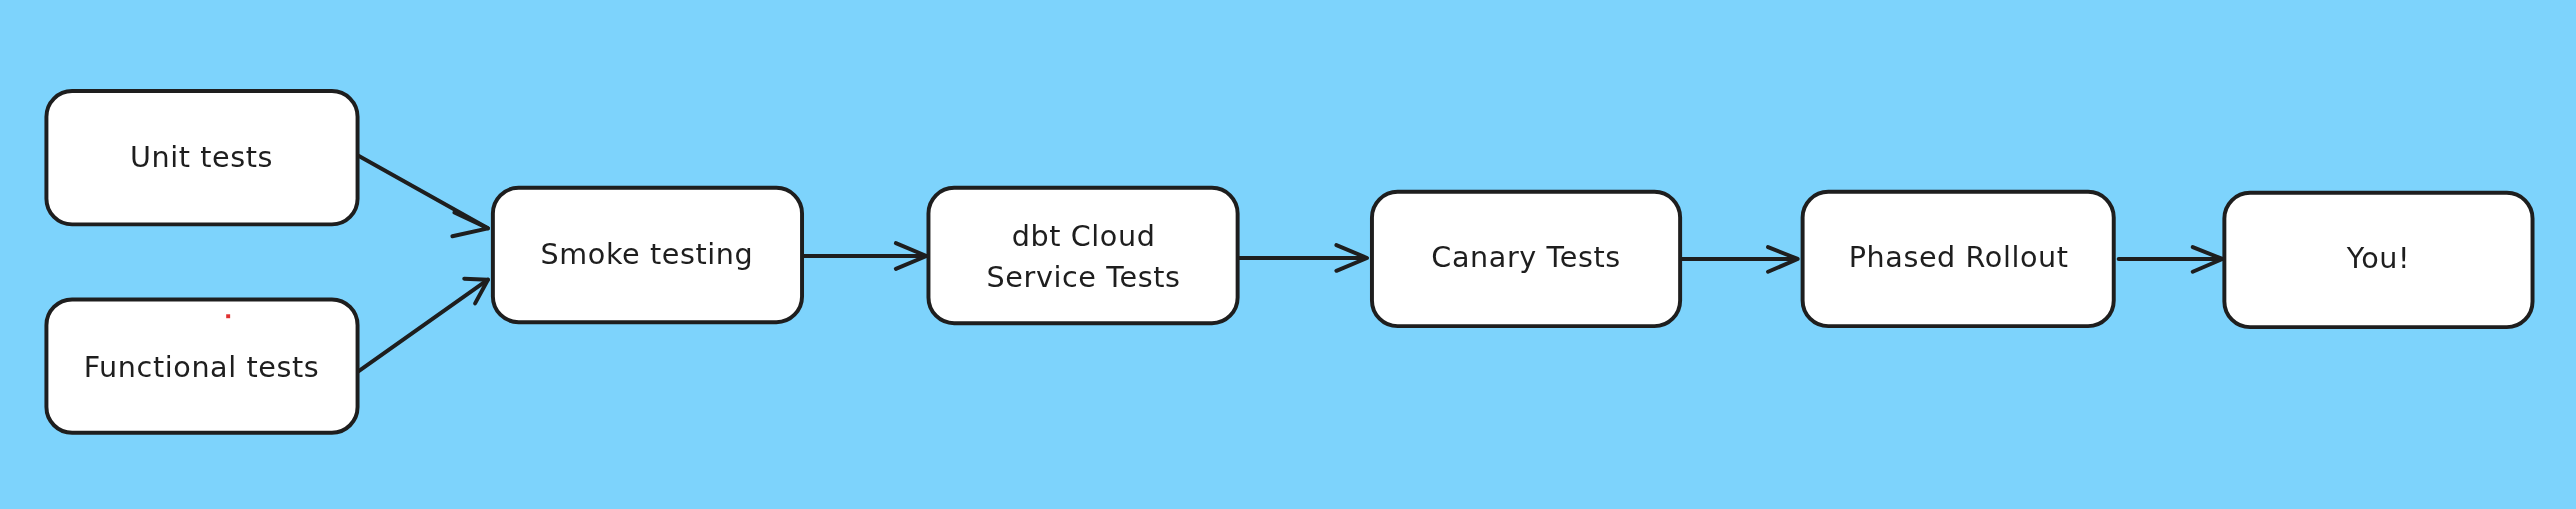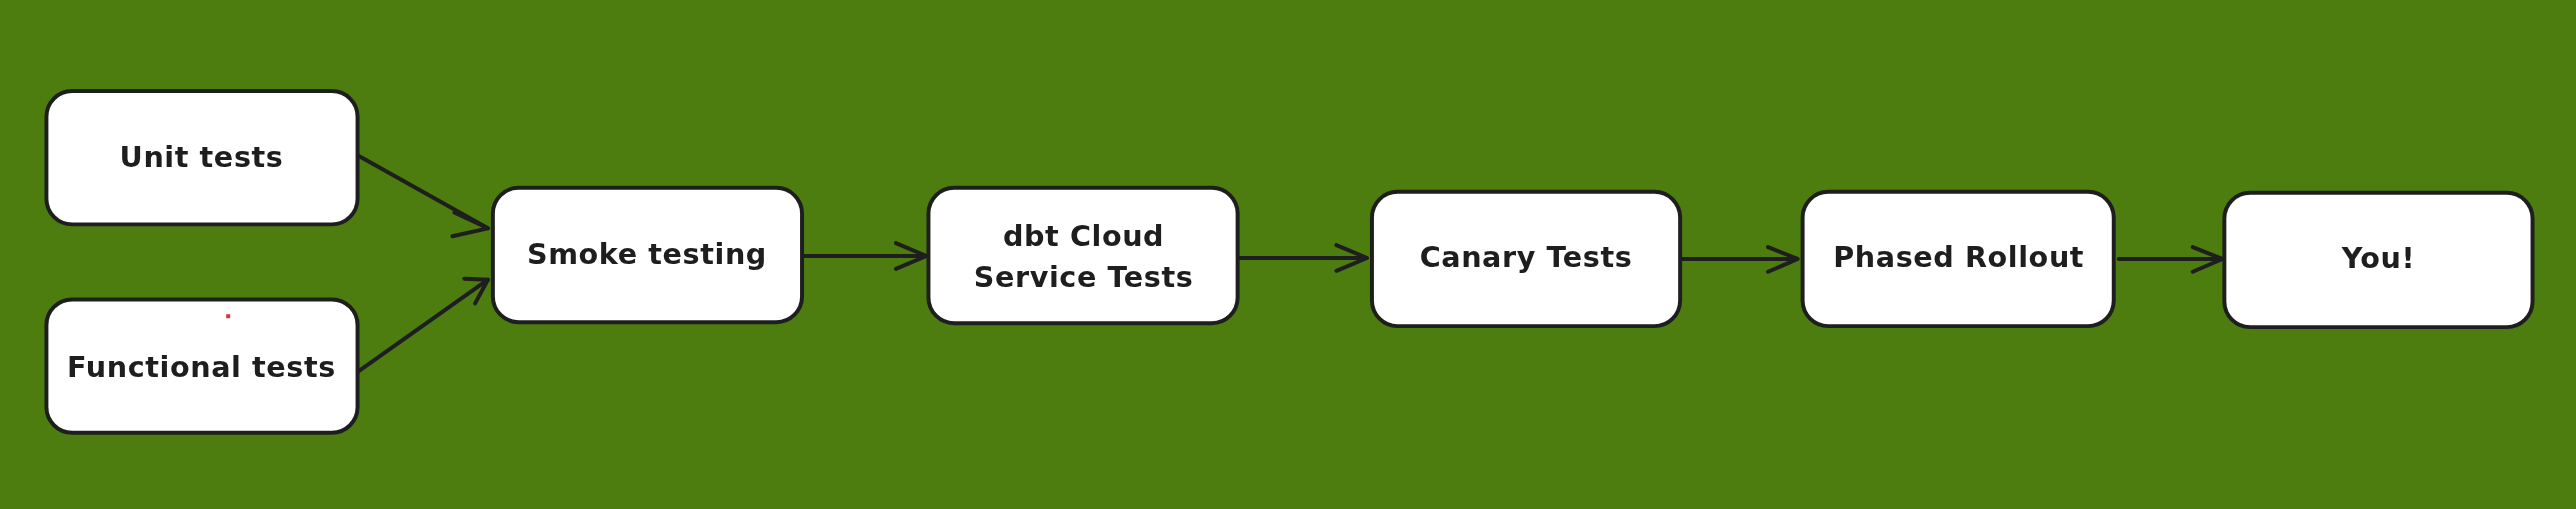--- a/index.html
+++ b/index.html
@@ -8,23 +8,22 @@
     padding: 0;
     background: #ffffff;
   }
   body {
     font-family: "DejaVu Sans", sans-serif;
   }
   #canvas {
     position: relative;
     width: 2576px;
     height: 510px;
-    background: #4d7c0f;
+    background: #7dd3fc;
     overflow: hidden;
-    font-weight: bold;
   }
   #diagram-svg {
     position: absolute;
     left: 0;
     top: 0;
     width: 2576px;
     height: 510px;
   }
   .node-rect {
     fill: #ffffff;

